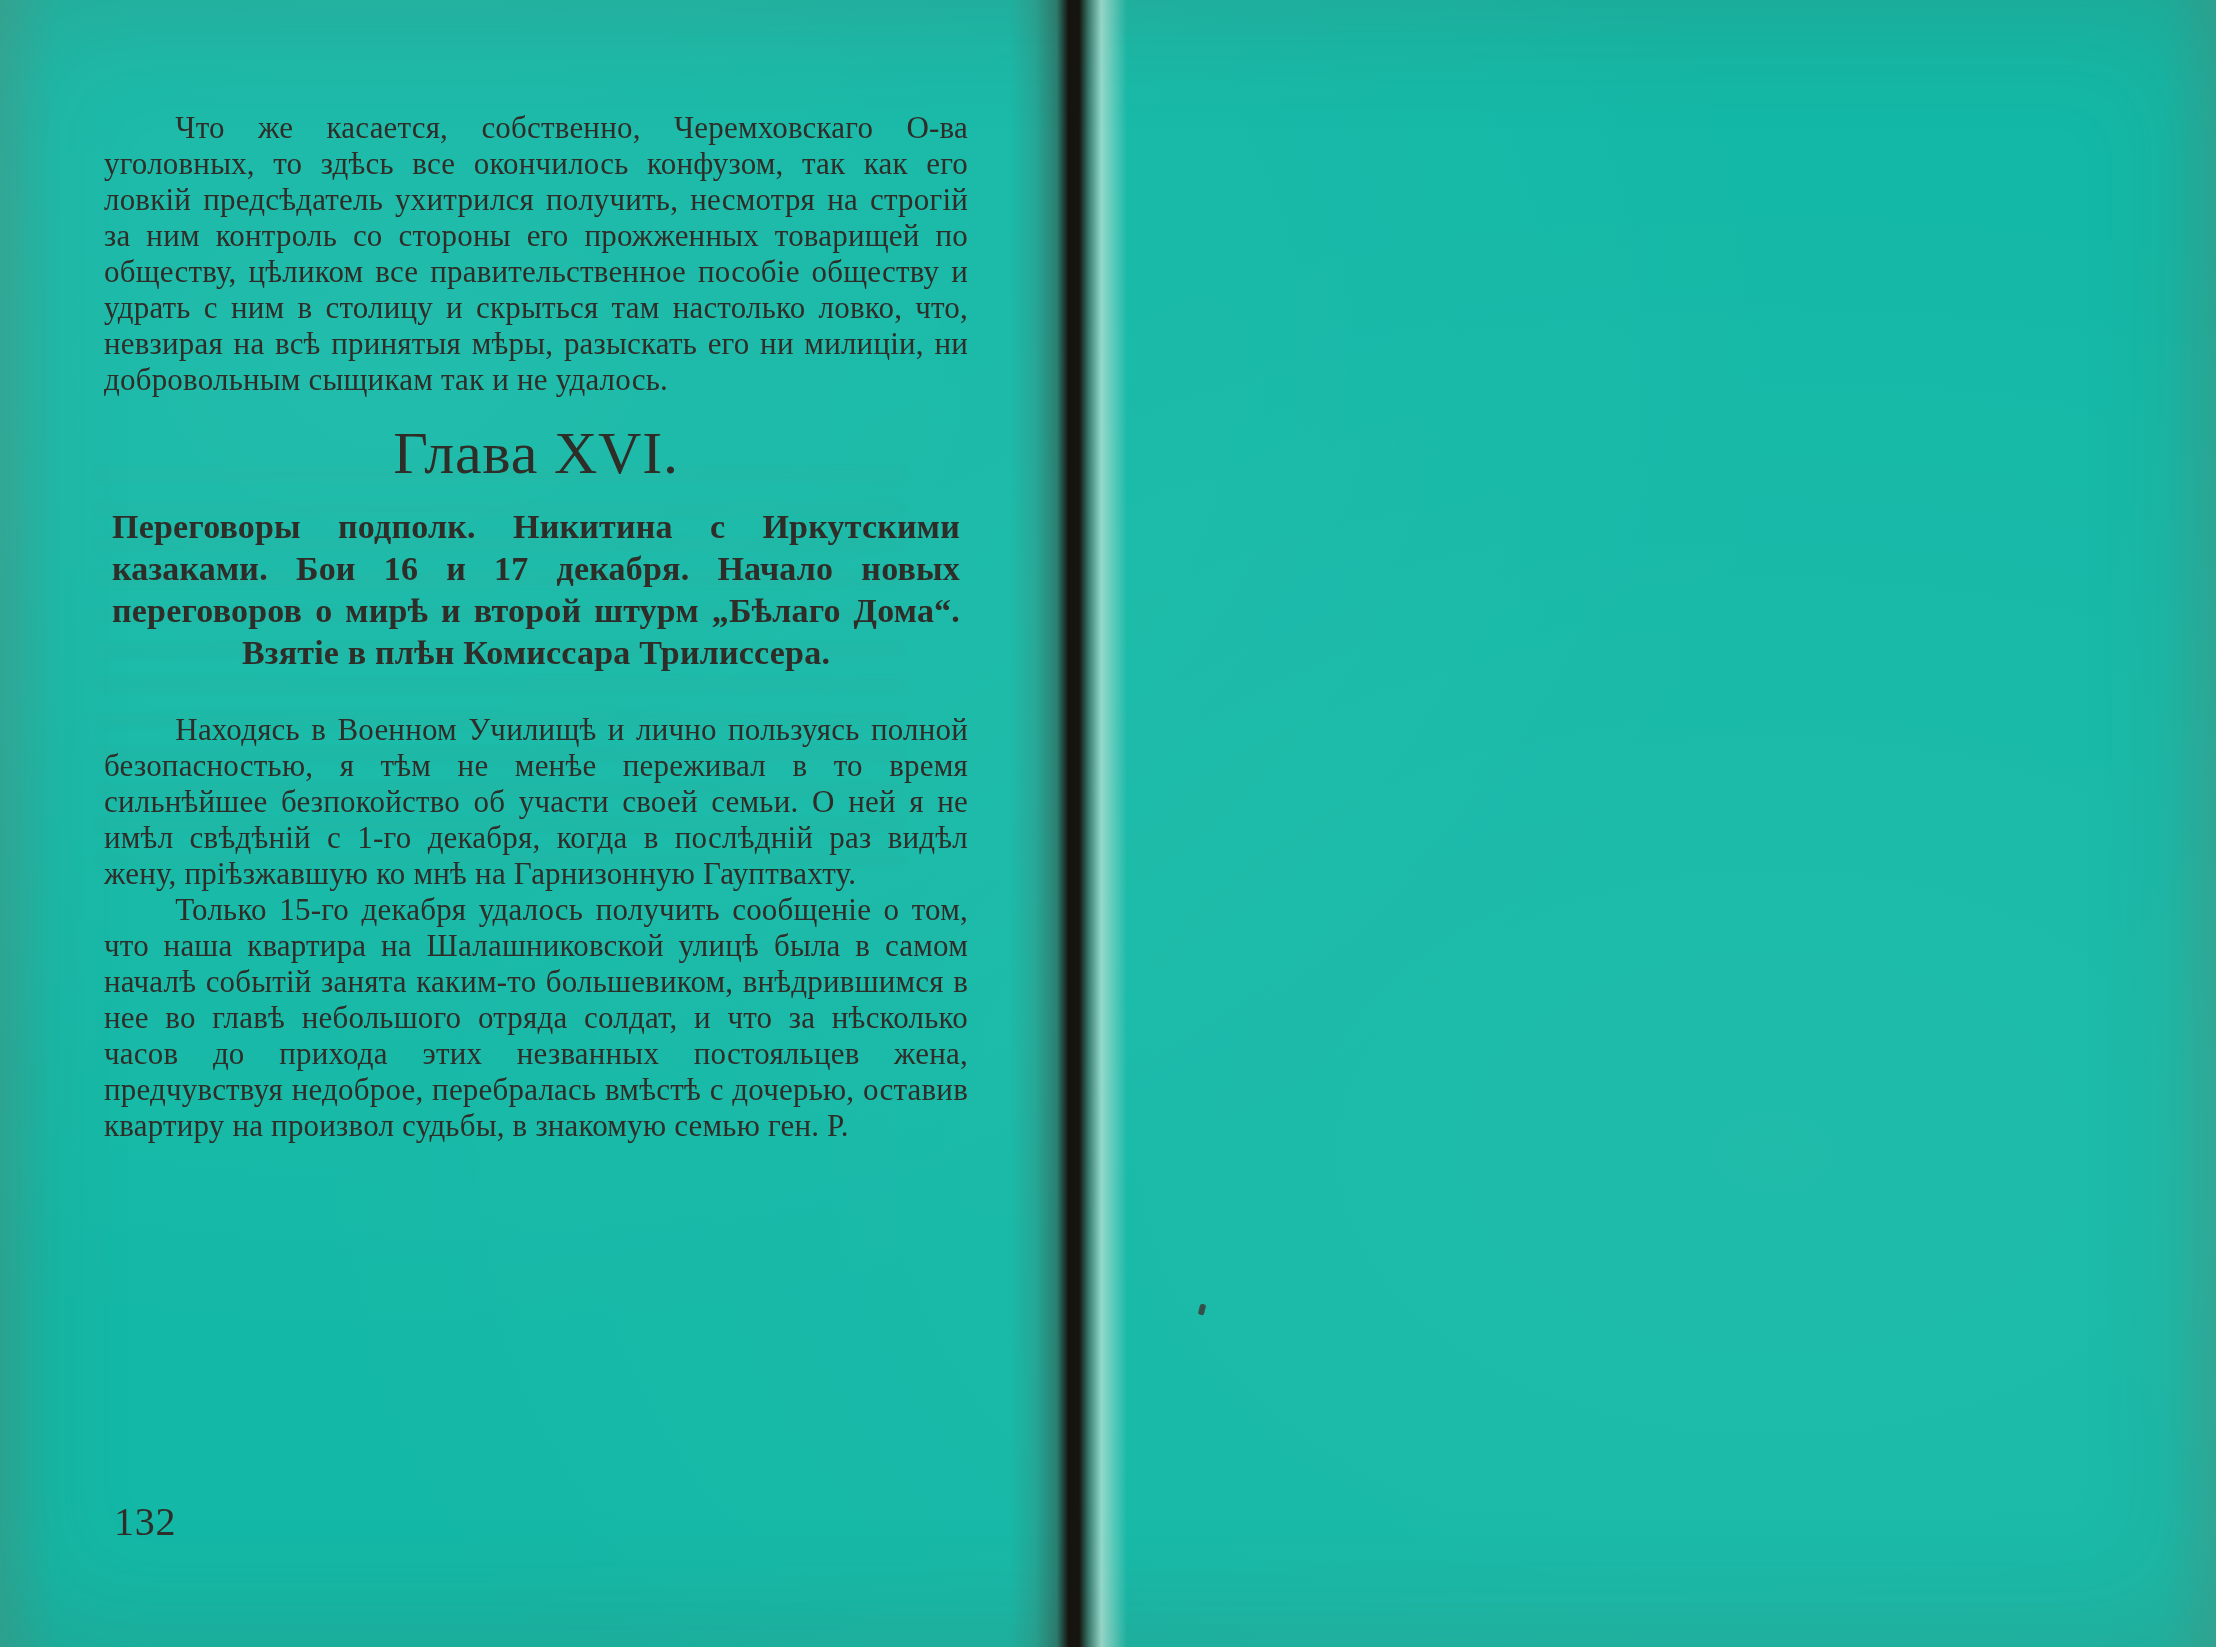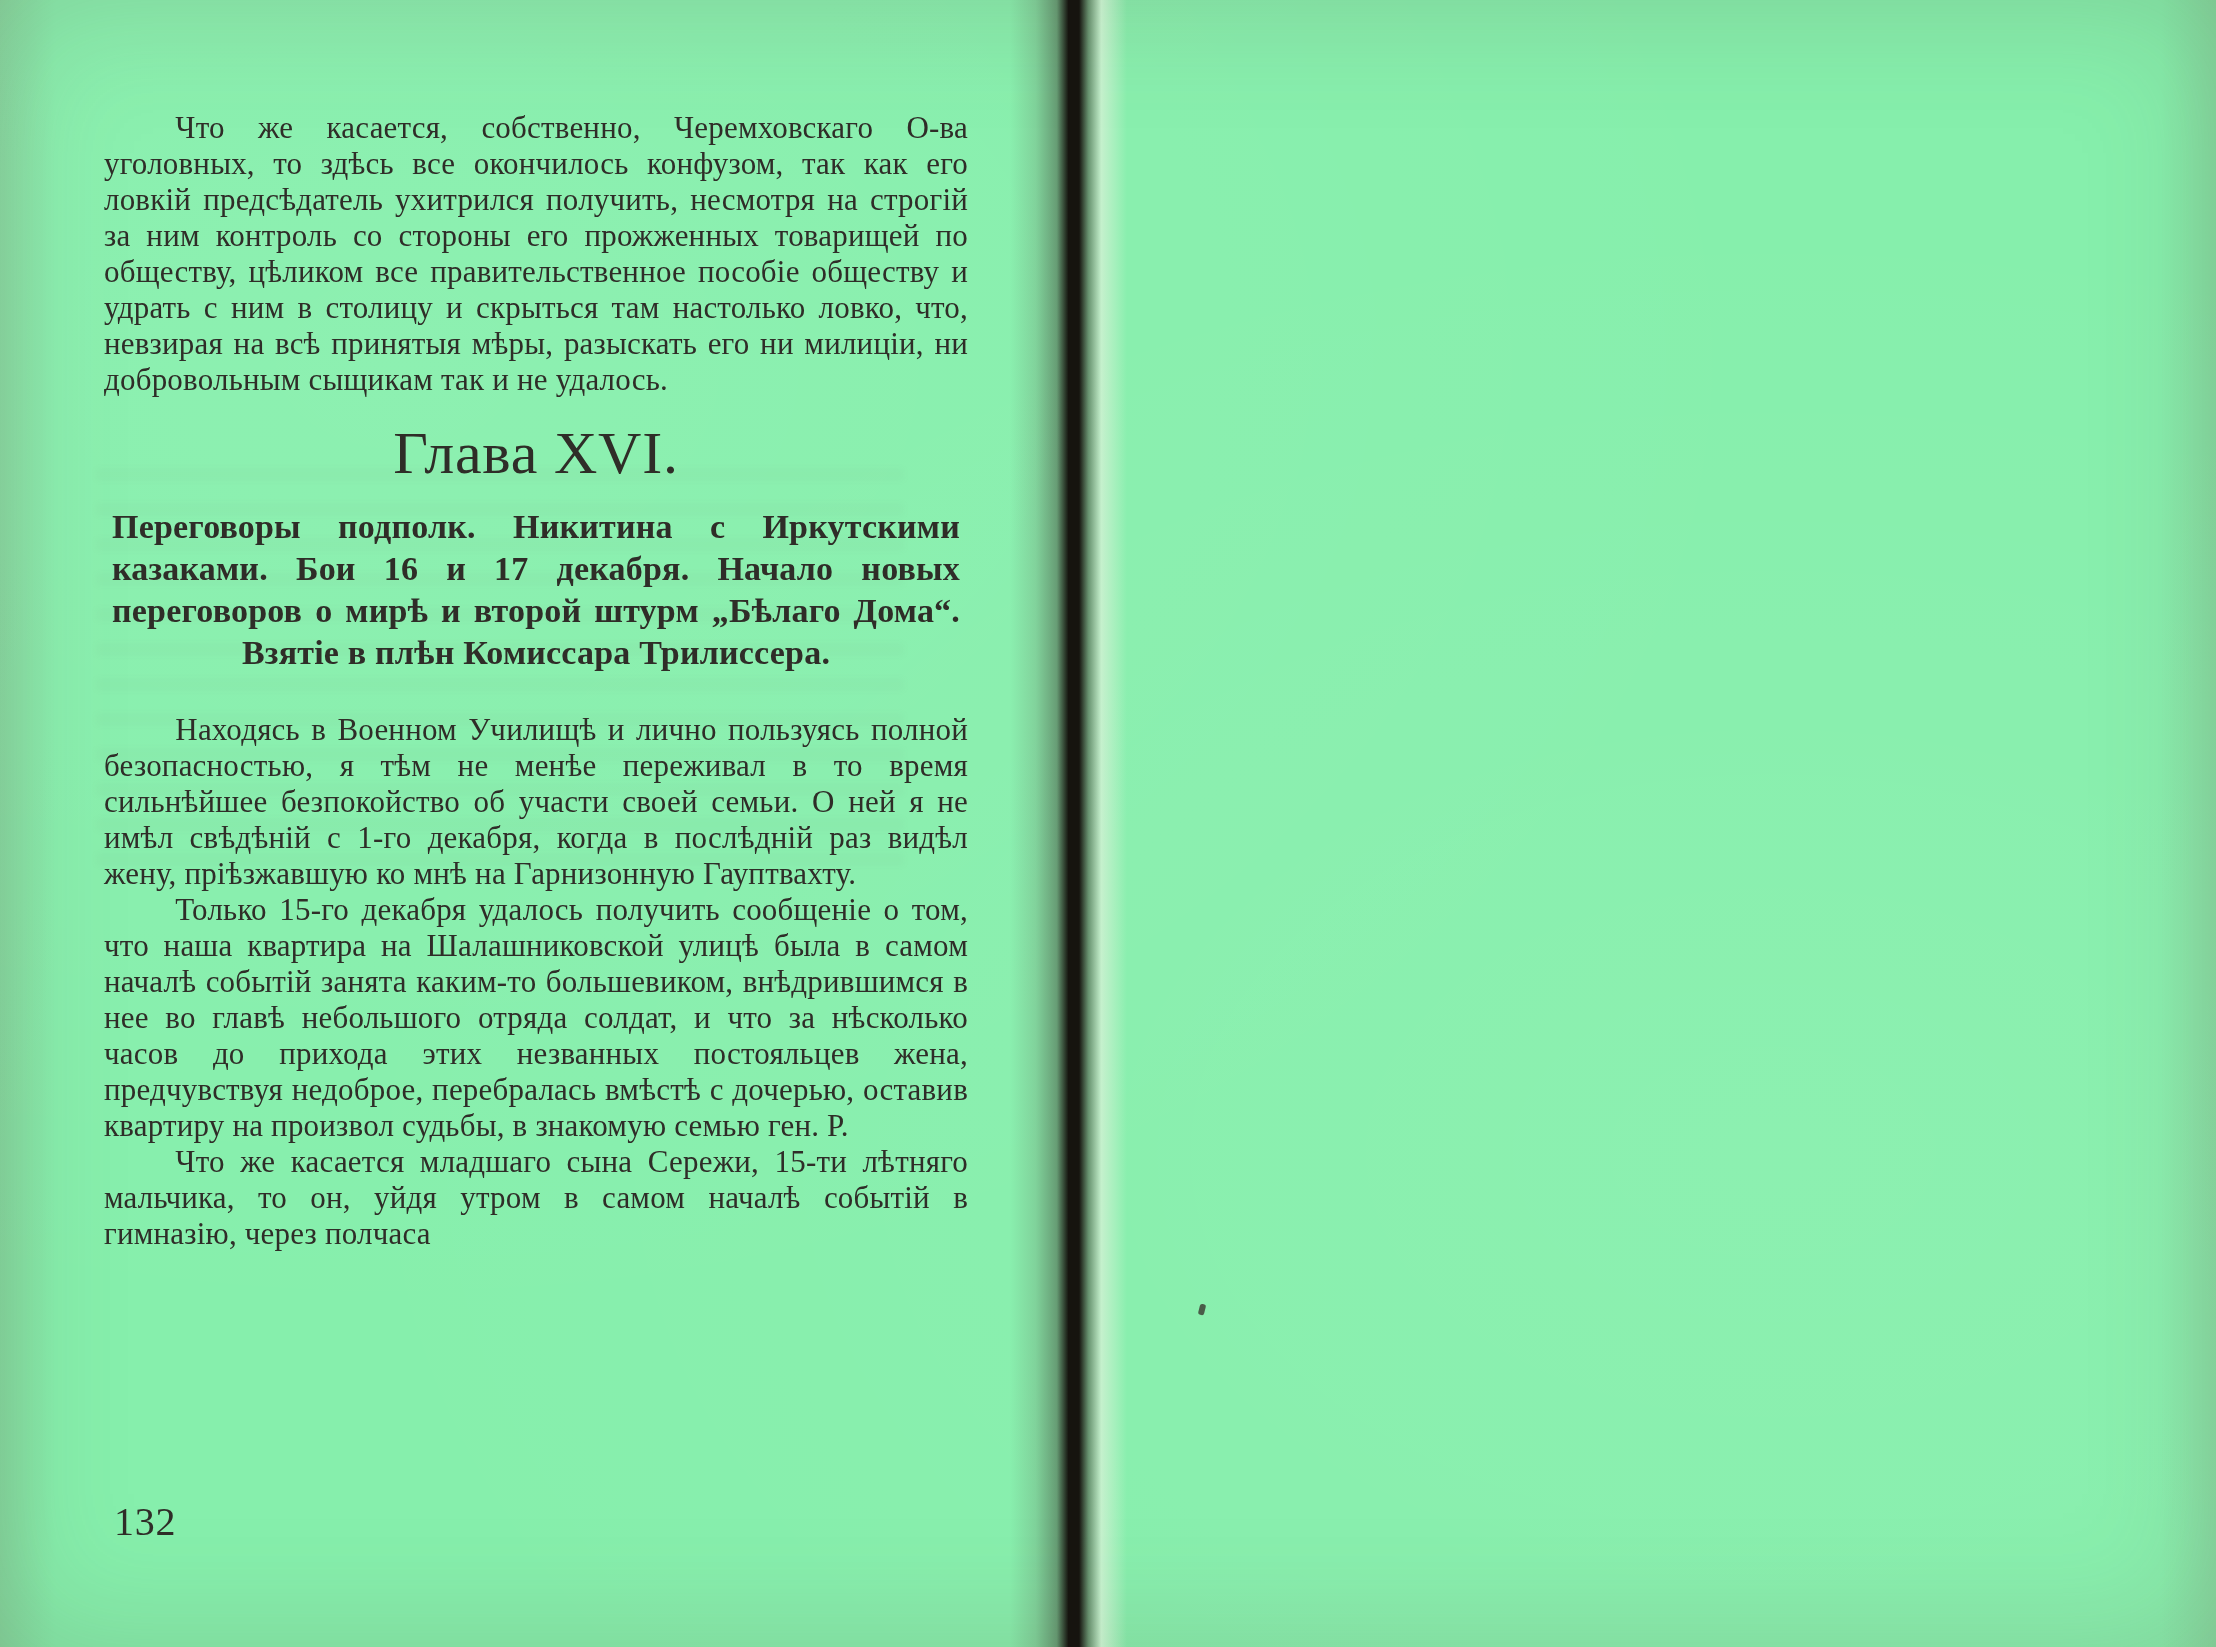--- a/index.html
+++ b/index.html
@@ -1,20 +1,20 @@
 <!DOCTYPE html>
 <html style="font-size:12.8px"><head>
 <meta charset="utf-8">
 <style>
   * { margin:0; padding:0; box-sizing:border-box; }
   html,body { background:#6f6b60; }
   .scan {
     position:relative;
     width:2216px; height:1647px;
-    background:#86efac;
+    background:#14b8a6;
     overflow:hidden;
     font-family:"Liberation Serif","DejaVu Serif",serif;
     color:#2f2d28;
     box-shadow: inset 0 0 128px rgba(90,85,70,.22);
   }
   .scan::before{
     content:""; position:absolute; inset:0; pointer-events:none;
     background:
       radial-gradient(ellipse at 18% 22%, rgba(255,255,255,.06), transparent 55%),
       radial-gradient(ellipse at 80% 70%, rgba(255,255,255,.05), transparent 60%),
@@ -87,21 +87,20 @@
 <div class="scan">
 
   <div class="page page-left">
     <div class="showthrough"></div>
     <div class="body-text">
       <p class="para indent">Что же касается, собственно, Черемховскаго О-ва уголовных, то здѣсь все окончилось конфузом, так как его ловкій предсѣдатель ухитрился получить, несмотря на строгій за ним контроль со стороны его прожженных товарищей по обществу, цѣликом все правительственное пособіе обществу и удрать с ним в столицу и скрыться там настолько ловко, что, невзирая на всѣ принятыя мѣры, разыскать его ни милиціи, ни добровольным сыщикам так и не удалось.</p>
       <h1 class="chapter">Глава XVI.</h1>
       <p class="subtitle">Переговоры подполк. Никитина с Иркутскими казаками. Бои 16 и 17 декабря. Начало новых переговоров о мирѣ и второй штурм „Бѣлаго Дома“. Взятіе в плѣн Комиссара Трилиссера.</p>
       <p class="para indent">Находясь в Военном Училищѣ и лично пользуясь полной безопасностью, я тѣм не менѣе переживал в то время сильнѣйшее безпокойство об участи своей семьи. О ней я не имѣл свѣдѣній с 1-го декабря, когда в послѣдній раз видѣл жену, пріѣзжавшую ко мнѣ на Гарнизонную Гауптвахту.</p>
       <p class="para indent">Только 15-го декабря удалось получить сообщеніе о том, что наша квартира на Шалашниковской улицѣ была в самом началѣ событій занята каким-то большевиком, внѣдрившимся в нее во главѣ небольшого отряда солдат, и что за нѣсколько часов до прихода этих незванных постояльцев жена, предчувствуя недоброе, перебралась вмѣстѣ с дочерью, оставив квартиру на произвол судьбы, в знакомую семью ген. Р.</p>
-      <p class="para indent">Что же касается младшаго сына Сережи, 15-ти лѣтняго мальчика, то он, уйдя утром в самом началѣ событій в гимназію, через полчаса</p>
     </div>
     <div class="page-number left">132</div>
   </div>
 
   <div class="gutter"></div>
   <div class="speck"></div>
 
   <div class="page page-right">
     
     

